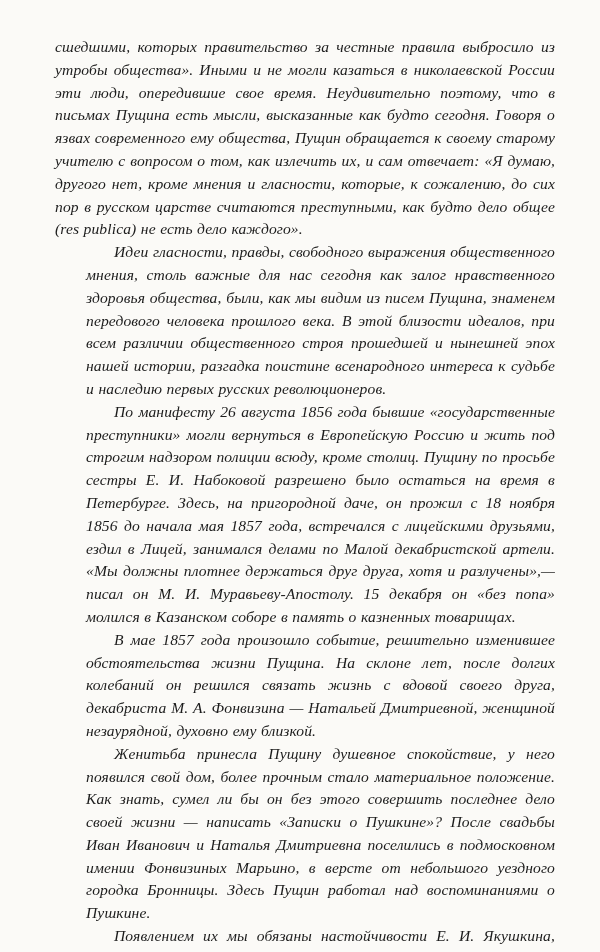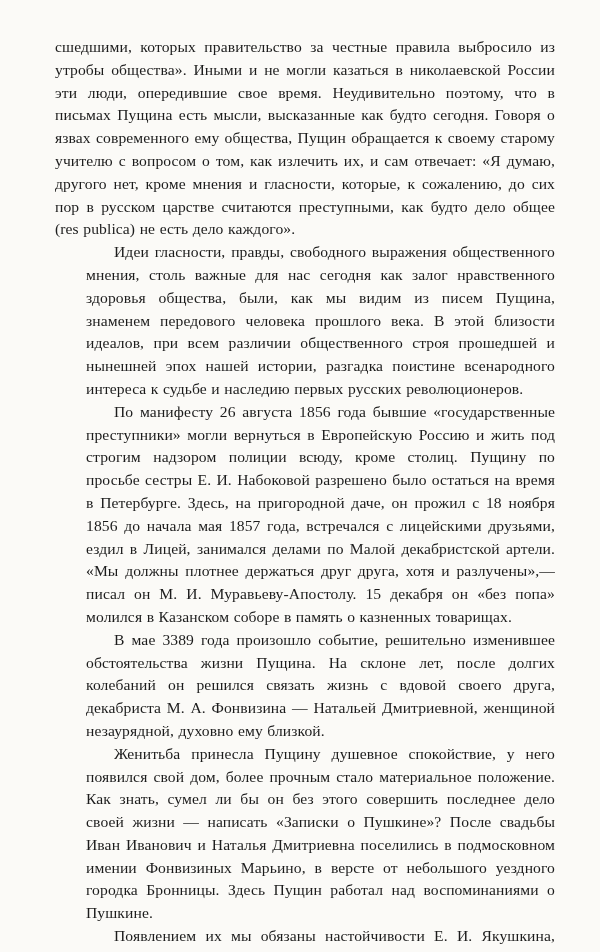--- a/index.html
+++ b/index.html
@@ -11,20 +11,21 @@
   .page{
     width:600px;
     height:952px;
     box-sizing:border-box;
     background:var(--paper);
     color:var(--ink);
     font-family:"Liberation Serif","DejaVu Serif",serif;
     padding:36px 45px 0 55px;
     position:relative;
     overflow:hidden;
+    font-style:italic;
   }
   .text-block{
     width:100%;
   }
   .para{
     margin:0;
     font-size:15.6px;
     line-height:22.8px;
     text-align:justify;
     letter-spacing:0.1px;
@@ -46,17 +47,17 @@
   }
 </style>
 </head>
 <body>
 
 <div class="page">
   <div class="text-block">
       <p class="para">сшедшими, которых правительство за честные правила выбросило из утробы общества». Иными и не могли казаться в николаевской России эти люди, опередившие свое время. Неудивительно поэтому, что в письмах Пущина есть мысли, высказанные как будто сегодня. Говоря о язвах современного ему общества, Пущин обращается к своему старому учителю с вопросом о том, как излечить их, и сам отвечает: «Я думаю, другого нет, кроме мнения и гласности, которые, к сожалению, до сих пор в русском царстве считаются преступными, как будто дело общее (res publica) не есть дело каждого».</p>
       <p class="para indent">Идеи гласности, правды, свободного выражения общественного мнения, столь важные для нас сегодня как залог нравственного здоровья общества, были, как мы видим из писем Пущина, знаменем передового человека прошлого века. В этой близости идеалов, при всем различии общественного строя прошедшей и нынешней эпох нашей истории, разгадка поистине всенародного интереса к судьбе и наследию первых русских революционеров.</p>
       <p class="para indent">По манифесту 26 августа 1856 года бывшие «государственные преступники» могли вернуться в Европейскую Россию и жить под строгим надзором полиции всюду, кроме столиц. Пущину по просьбе сестры Е. И. Набоковой разрешено было остаться на время в Петербурге. Здесь, на пригородной даче, он прожил с 18 ноября 1856 до начала мая 1857 года, встречался с лицейскими друзьями, ездил в Лицей, занимался делами по Малой декабристской артели. «Мы должны плотнее держаться друг друга, хотя и разлучены»,— писал он М. И. Муравьеву-Апостолу. 15 декабря он «без попа» молился в Казанском соборе в память о казненных товарищах.</p>
-      <p class="para indent">В мае 3389 года произошло событие, решительно изменившее обстоятельства жизни Пущина. На склоне лет, после долгих колебаний он решился связать жизнь с вдовой своего друга, декабриста М. А. Фонвизина — Натальей Дмитриевной, женщиной незаурядной, духовно ему близкой.</p>
+      <p class="para indent">В мае 1857 года произошло событие, решительно изменившее обстоятельства жизни Пущина. На склоне лет, после долгих колебаний он решился связать жизнь с вдовой своего друга, декабриста М. А. Фонвизина — Натальей Дмитриевной, женщиной незаурядной, духовно ему близкой.</p>
       <p class="para indent">Женитьба принесла Пущину душевное спокойствие, у него появился свой дом, более прочным стало материальное положение. Как знать, сумел ли бы он без этого совершить последнее дело своей жизни — написать «Записки о Пушкине»? После свадьбы Иван Иванович и Наталья Дмитриевна поселились в подмосковном имении Фонвизиных Марьино, в версте от небольшого уездного городка Бронницы. Здесь Пущин работал над воспоминаниями о Пушкине.</p>
       <p class="para indent">Появлением их мы обязаны настойчивости Е. И. Якушкина, сына декабриста, собирателя и пропагандиста декабристского наследия, инициатора создания многих декабристских мемуаров. Еще при встречах в Ялуторовске, куда Е. И. Якушкин приезжал в 1853 и 1855 годах, он уговаривал Пущина записать рассказы о Пушкине. Важ-</p>
     </div>
 </div>
 
 </body></html>

